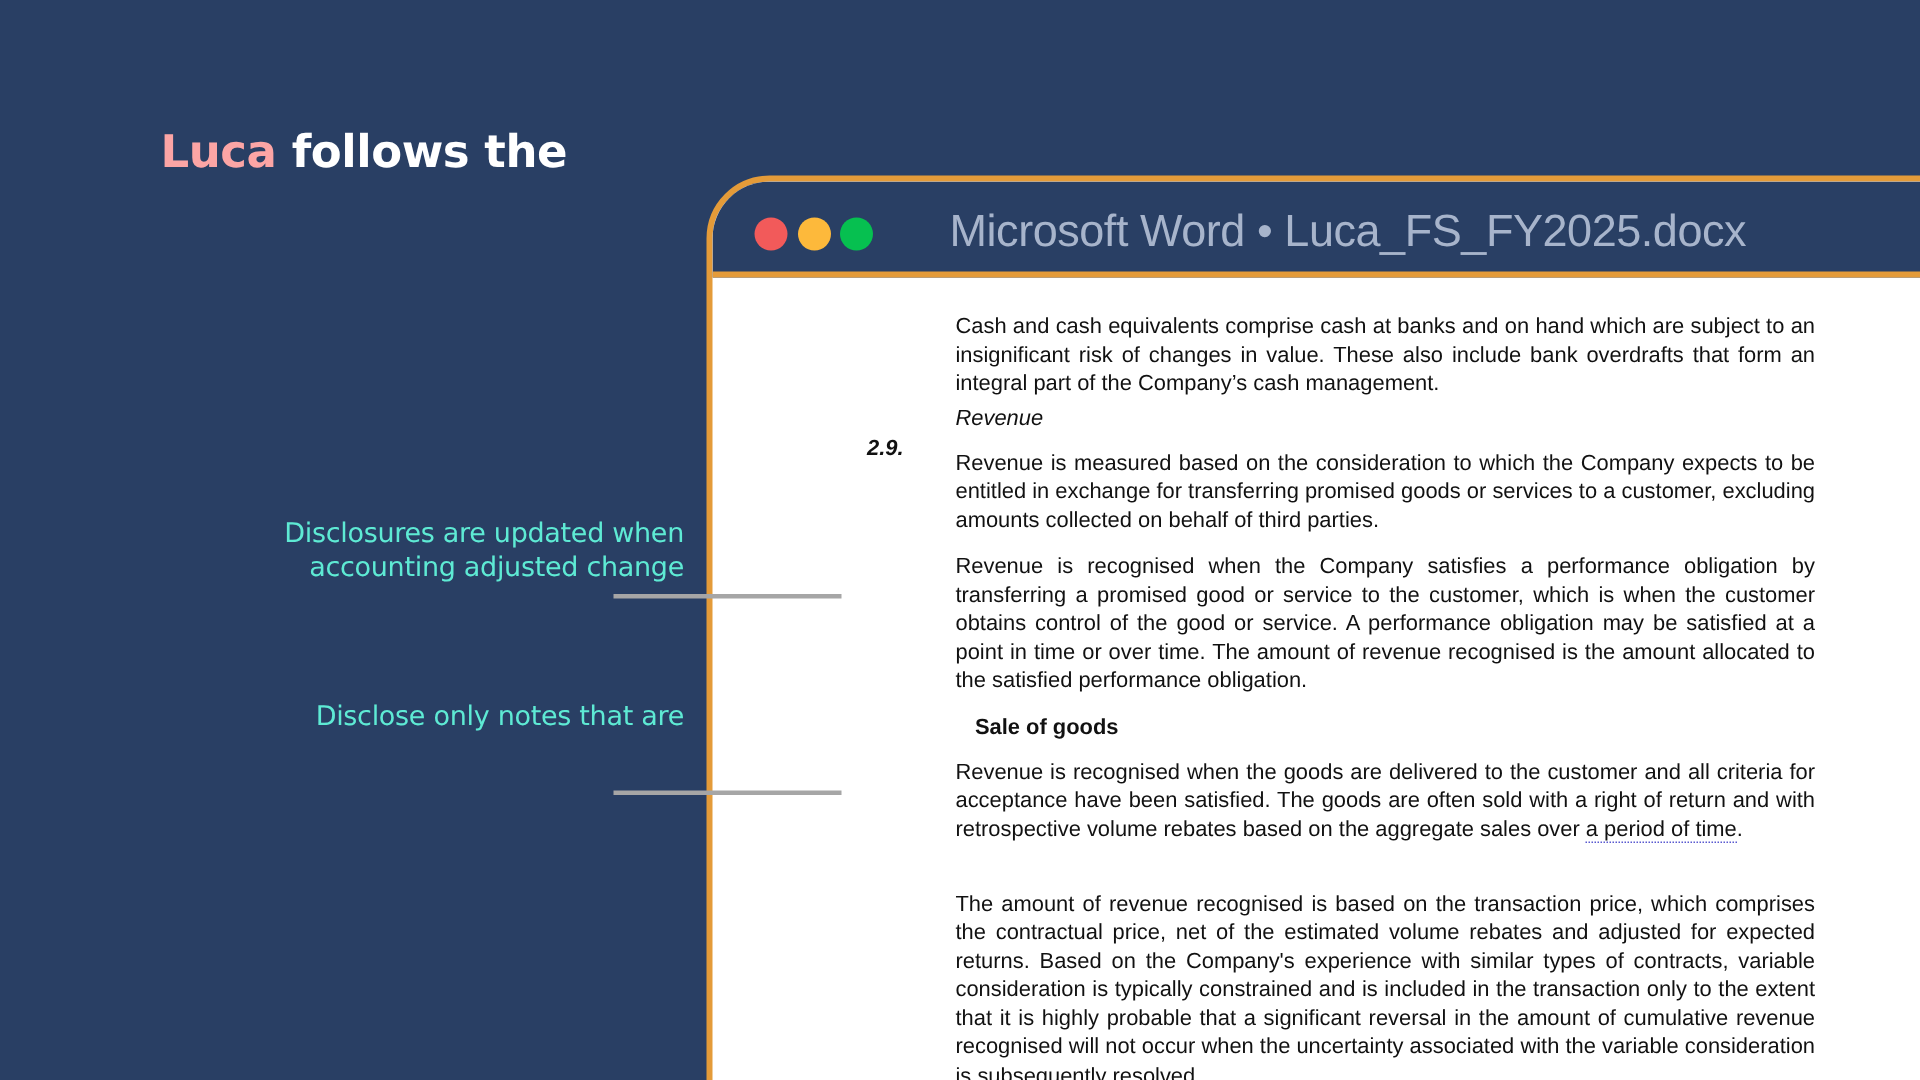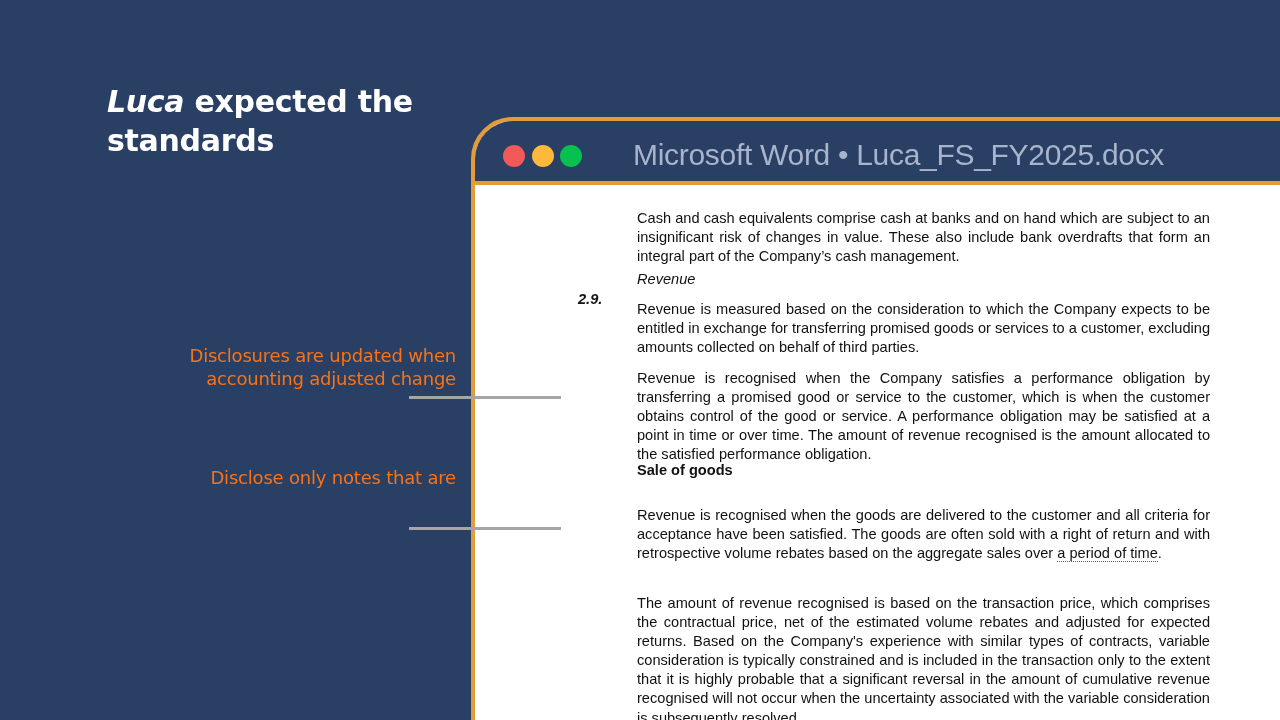--- a/index.html
+++ b/index.html
@@ -4,25 +4,25 @@
 <style>
   * { box-sizing: border-box; margin: 0; padding: 0; }
   html, body { width: 1280px; height: 720px; overflow: hidden; }
   body { background: #293f64; position: relative; font-family: "DejaVu Sans", sans-serif; }
 
   .slide-title {
     position: absolute; left: 107px; top: 82px;
     font-family: "DejaVu Sans", sans-serif; font-weight: bold;
     font-size: 30px; line-height: 39px; color: #ffffff; letter-spacing: -0.3px;
   }
-  .slide-title .accent { color: #ffffff; font-style: italic; }
+  .slide-title .accent { color: #fca5a5; }
 
   .callout {
     position: absolute; right: 824px; text-align: right;
-    color: #f97316; font-family: "DejaVu Sans", sans-serif;
+    color: #5eead4; font-family: "DejaVu Sans", sans-serif;
     font-size: 18px; line-height: 23px; font-weight: normal; letter-spacing: -0.2px;
   }
   .callout-1 { top: 344px; }
   .callout-2 { top: 466px; }
   .connector {
     position: absolute; left: 409px; width: 152px; height: 3px; background: #a6a6a6; z-index: 5;
   }
   .connector-1 { top: 396px; }
   .connector-2 { top: 527px; }
 
@@ -53,22 +53,21 @@
     position: absolute; left: 103px; font-weight: bold; font-style: italic; margin-top: 20px;
   }
   .heading-title { position: absolute; left: 162px; font-weight: normal; font-style: italic; }
   .subheading { position: absolute; left: 162px; font-weight: bold; }
   .squiggle { border-bottom: 1px dotted #5a5ad0; }
 </style>
 </head>
 <body>
 
 <div class="slide-title">
-  <span class="accent">Luca</span><span> expected the</span><br>
-  <span>standards</span>
+  <span class="accent">Luca</span><span> follows the</span><br>
 </div>
 
 <div class="callout callout-1">
   <div>Disclosures are updated when</div>
   <div>accounting adjusted change</div>
 </div>
 <div class="connector connector-1"></div>
 
 <div class="callout callout-2">
   <div>Disclose only notes that are</div>
@@ -86,19 +85,19 @@
   <div class="doc">
     <p class="para" style="top:10px;margin-top:10px;">Cash and cash equivalents comprise cash at banks and on hand which are subject to an insignificant risk of changes in value. These also include bank overdrafts that form an integral part of the Company’s cash management.</p>
 
     <span class="heading-num" style="top:81px;">2.9.</span>
     <span class="heading-title" style="top:81px;">Revenue</span>
 
     <p class="para" style="top:111px;">Revenue is measured based on the consideration to which the Company expects to be entitled in exchange for transferring promised goods or services to a customer, excluding amounts collected on behalf of third parties.</p>
 
     <p class="para" style="top:180px;">Revenue is recognised when the Company satisfies a performance obligation by transferring a promised good or service to the customer, which is when the customer obtains control of the good or service. A performance obligation may be satisfied at a point in time or over time. The amount of revenue recognised is the amount allocated to the satisfied performance obligation.</p>
 
-    <span class="subheading" style="top:272px;">Sale of goods</span>
+    <span class="subheading" style="top:287px;margin-left:13px;">Sale of goods</span>
 
     <p class="para" style="top:317px;"><span>Revenue is recognised when the goods are delivered to the customer and all criteria for acceptance have been satisfied. The goods are often sold with a right of return and with retrospective volume rebates based on the aggregate sales over </span><span class="squiggle">a period of time</span><span>.</span></p>
 
     <p class="para" style="top:405px;">The amount of revenue recognised is based on the transaction price, which comprises the contractual price, net of the estimated volume rebates and adjusted for expected returns. Based on the Company's experience with similar types of contracts, variable consideration is typically constrained and is included in the transaction only to the extent that it is highly probable that a significant reversal in the amount of cumulative revenue recognised will not occur when the uncertainty associated with the variable consideration is subsequently resolved.</p>
   </div>
 </div>
 
 </body></html>

